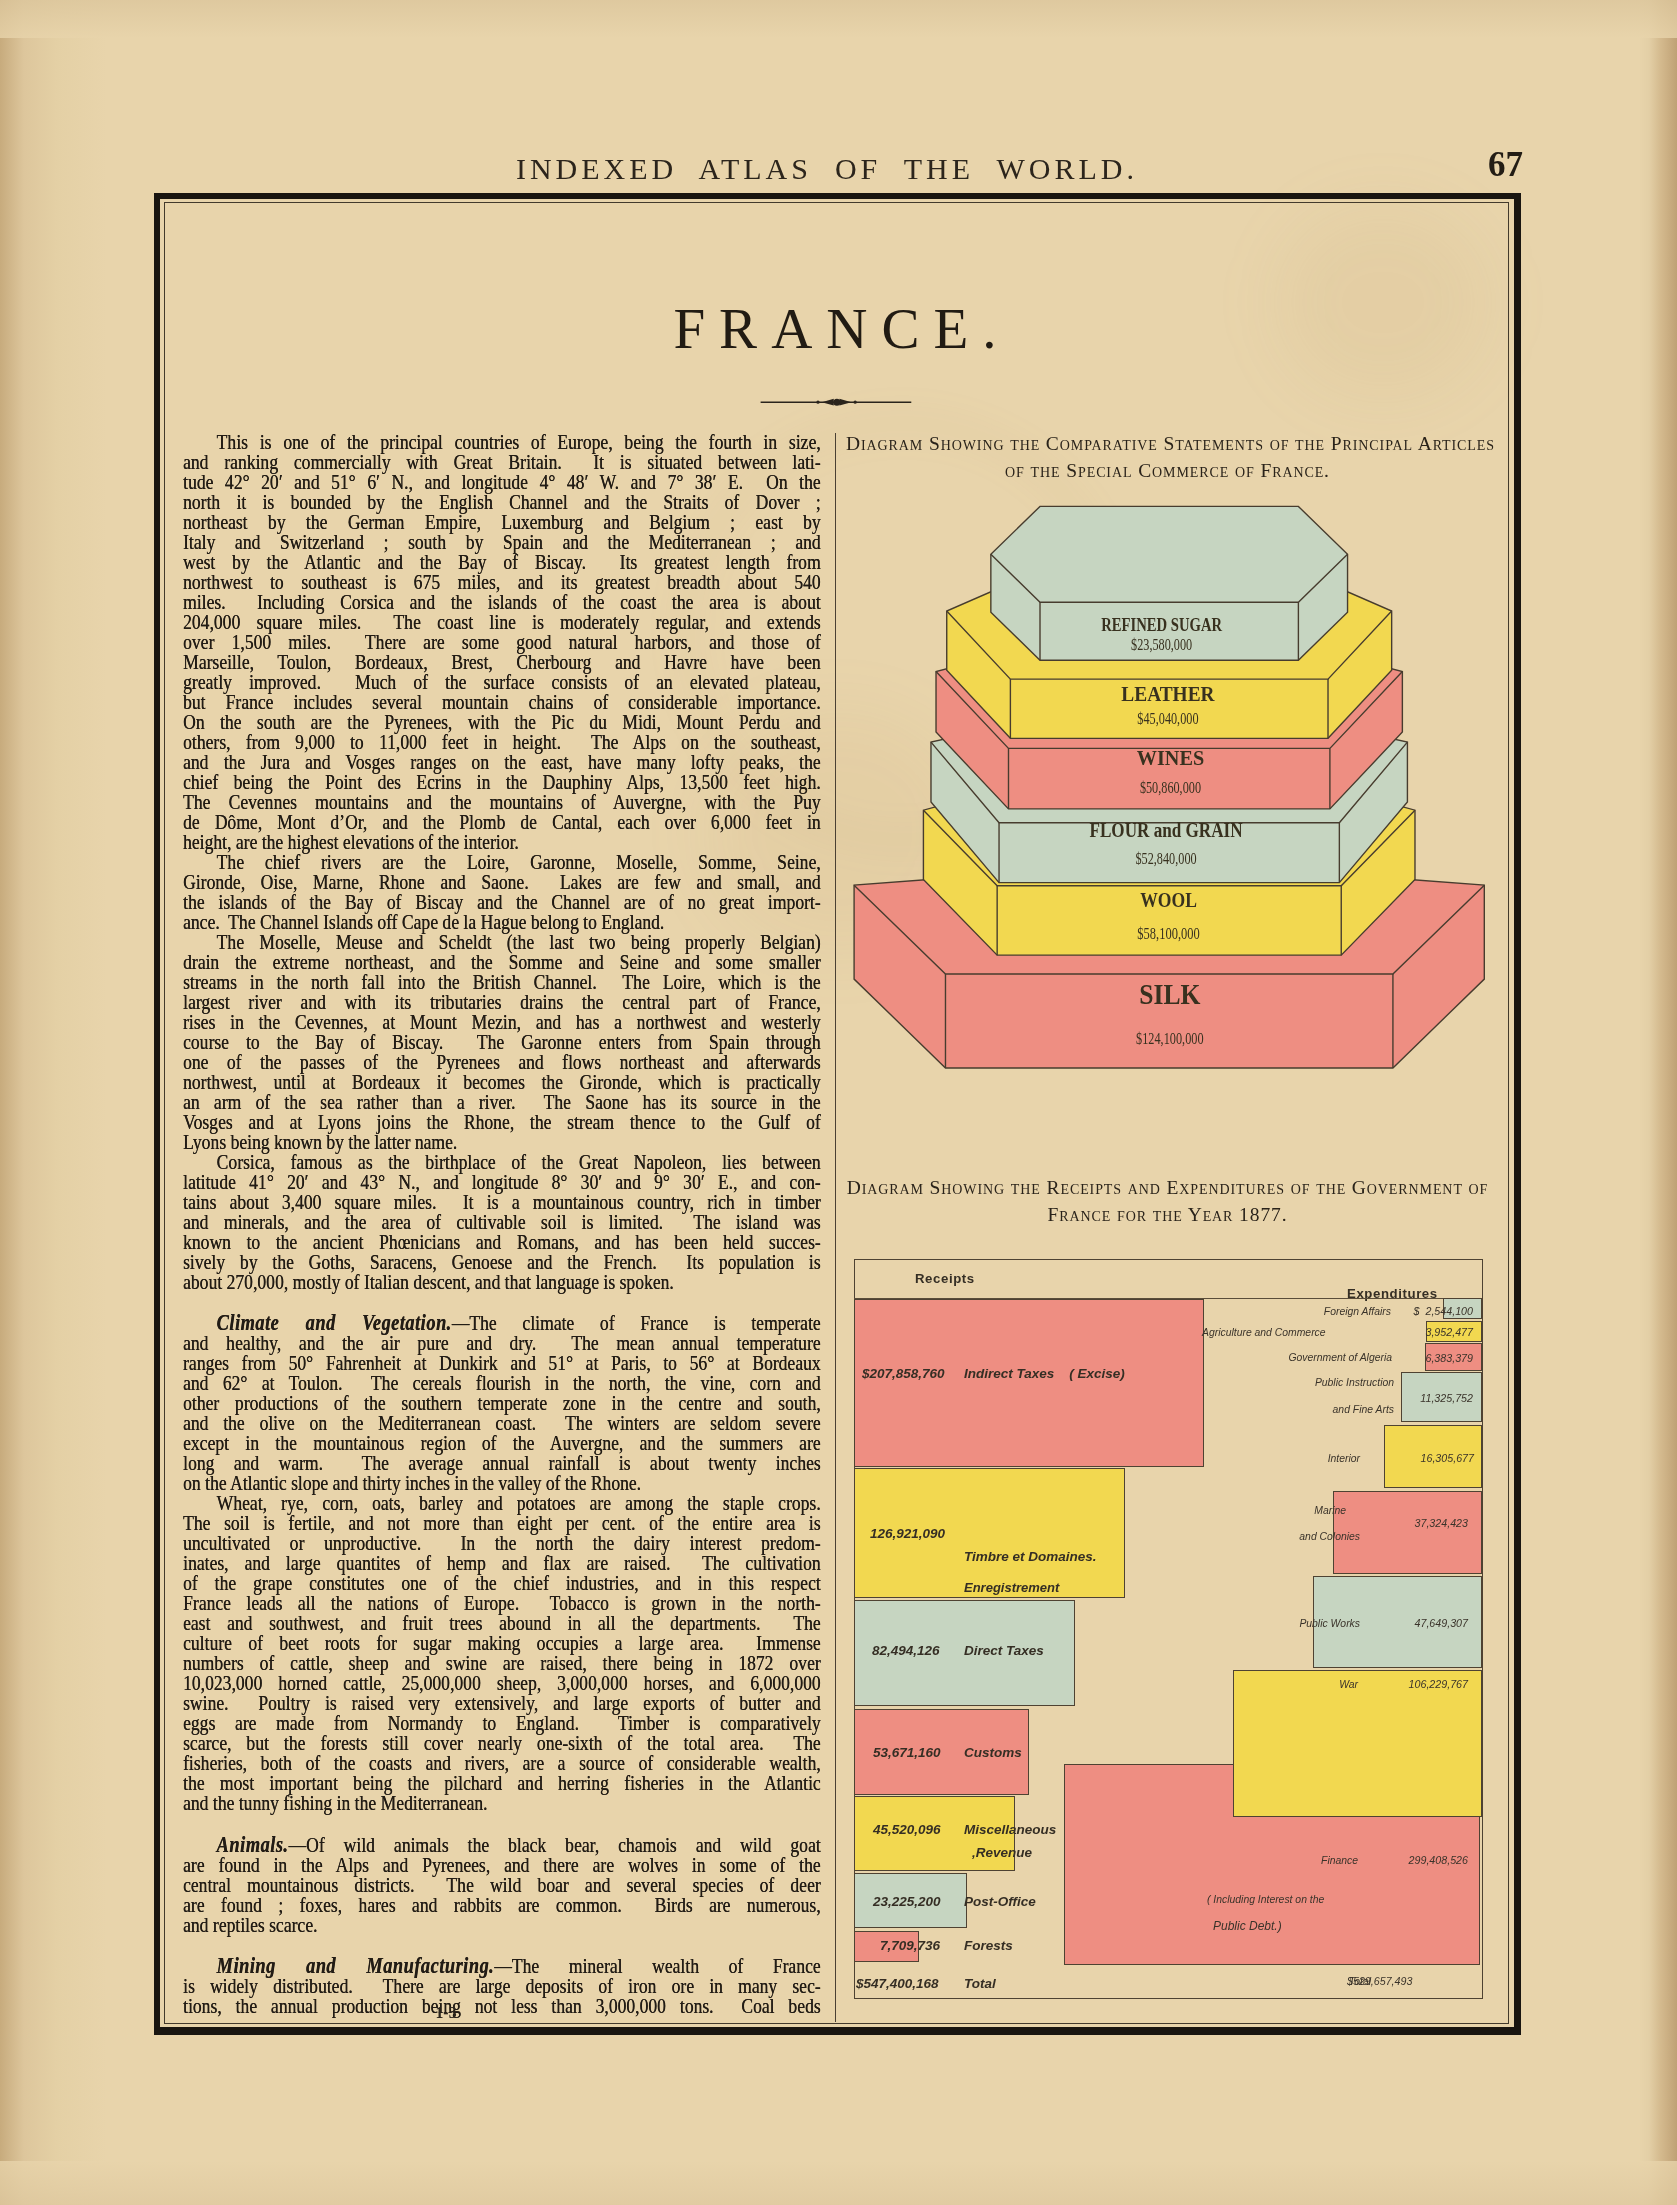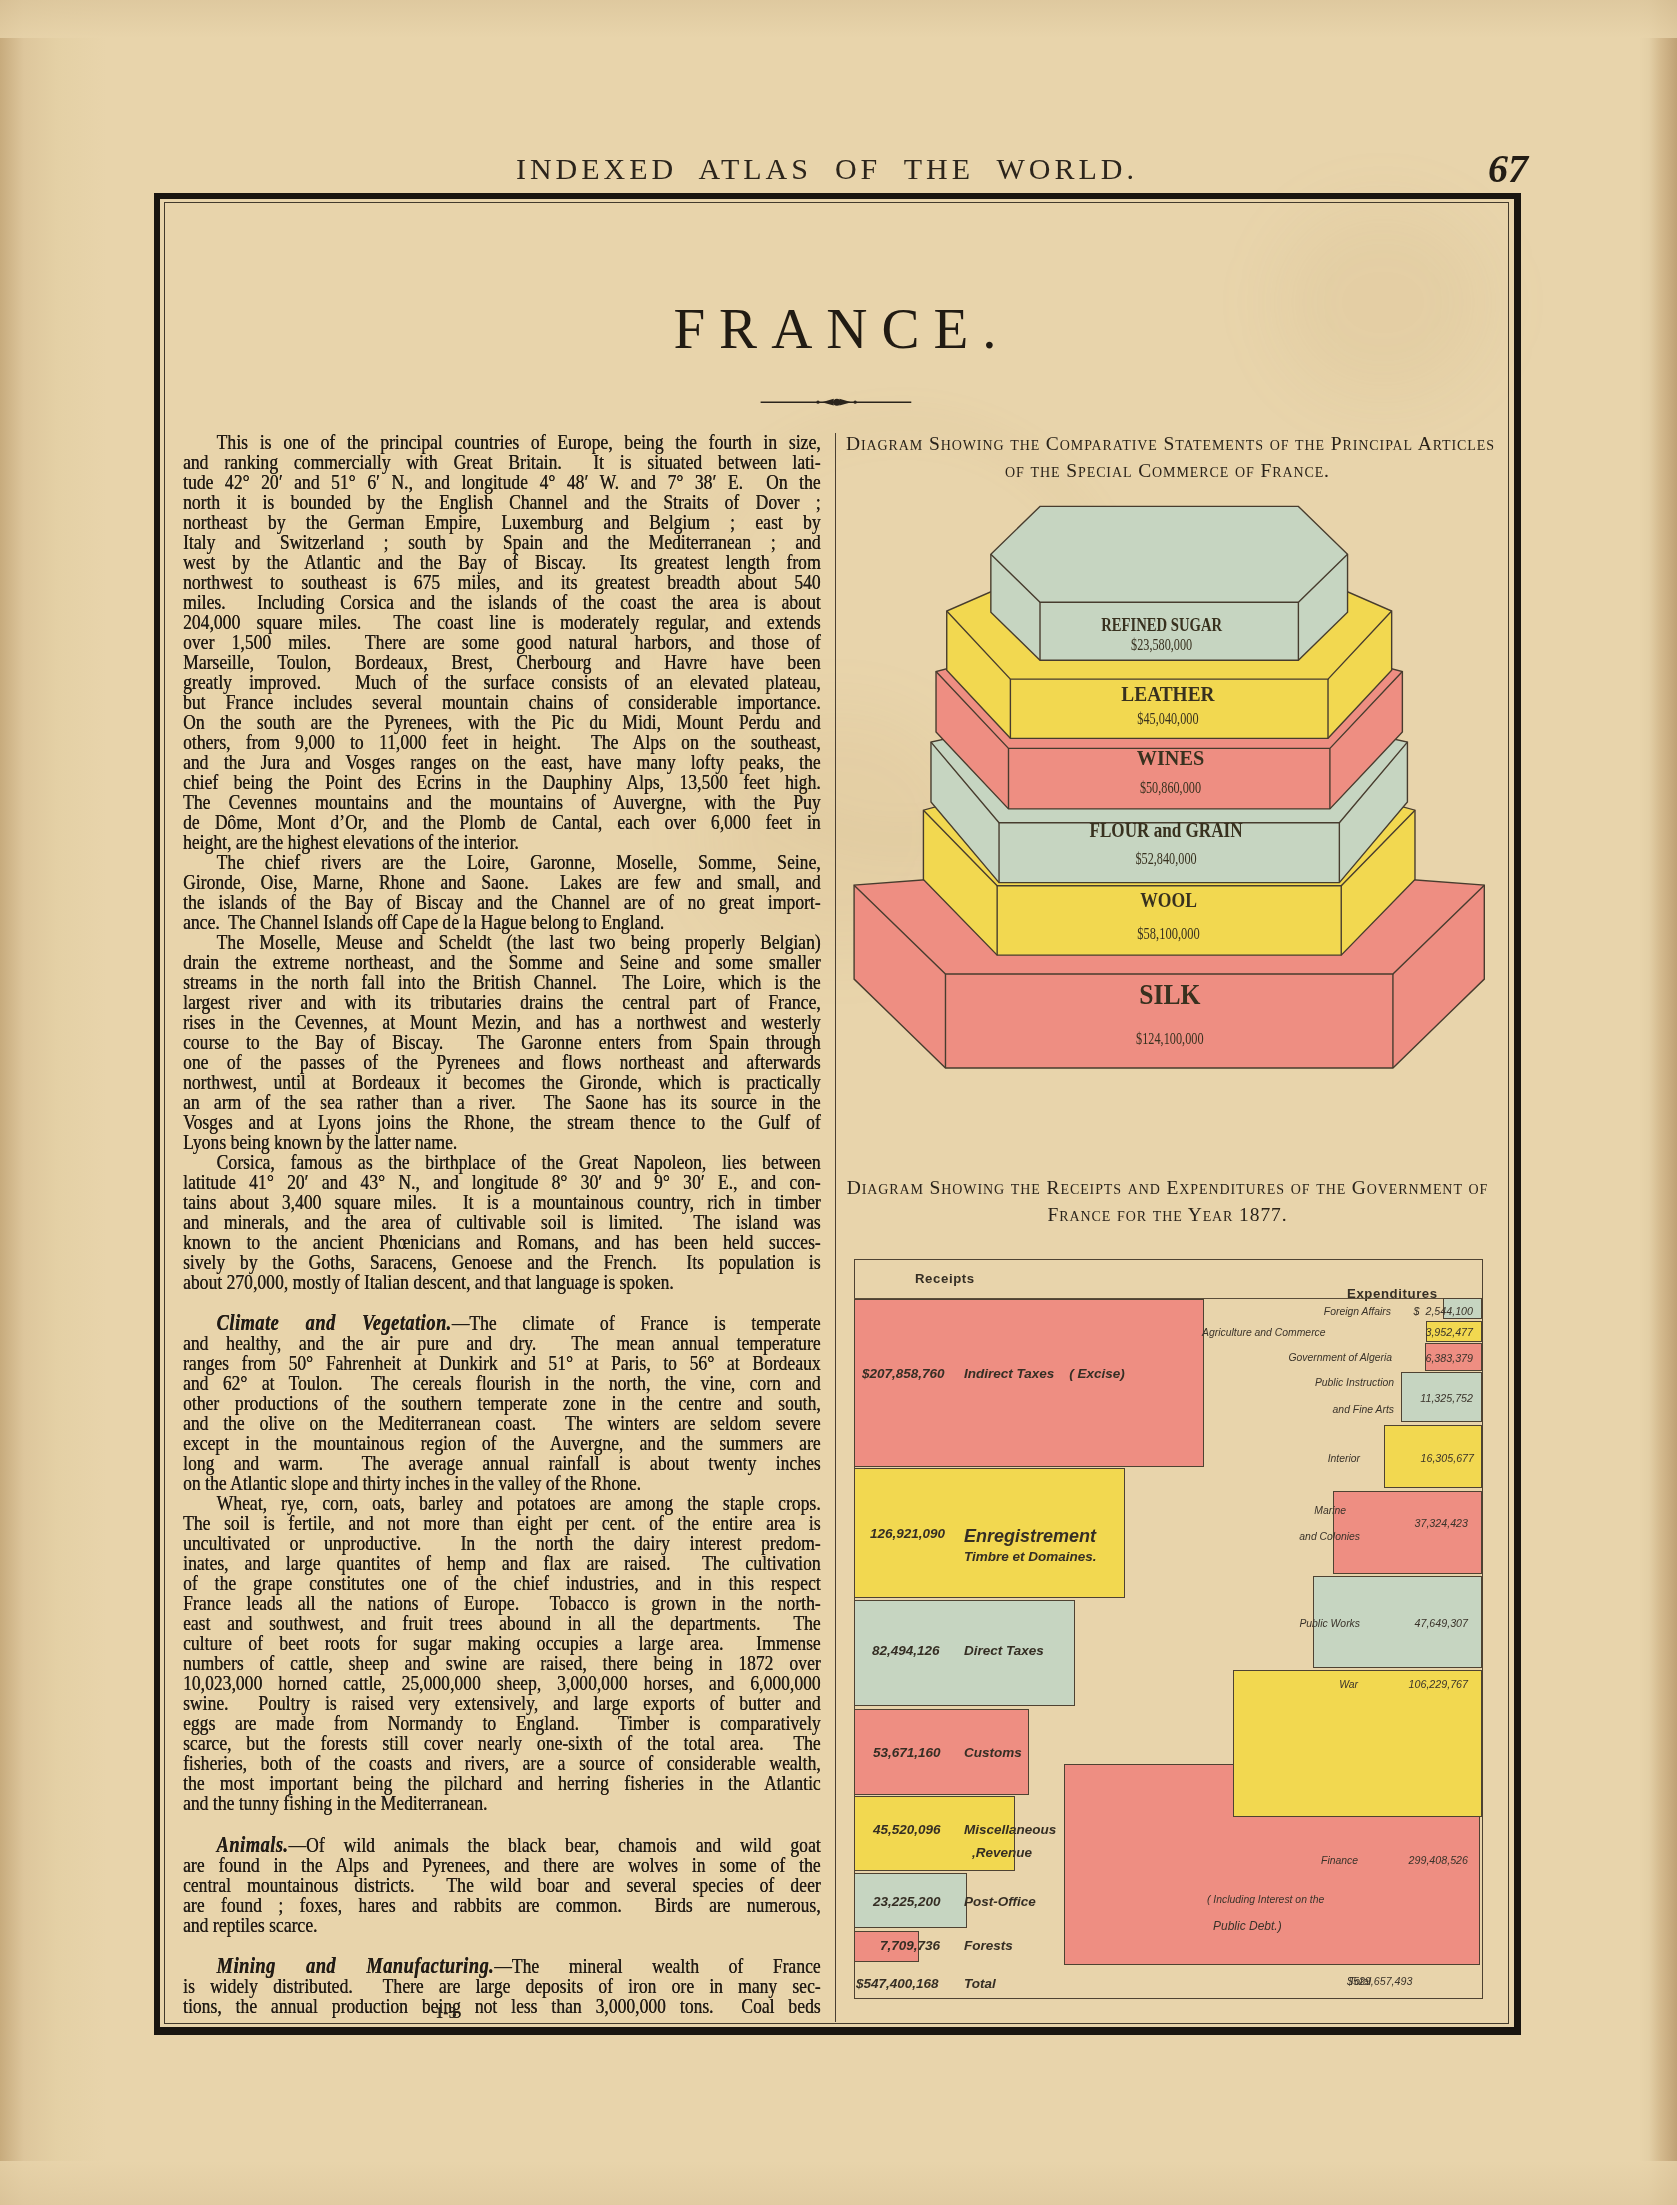--- a/index.html
+++ b/index.html
@@ -9,21 +9,21 @@
   background:linear-gradient(90deg,#c7ab7d 0,#ddc69c 24px,#e4d0a5 57px,#e8d4ab 107px);}
 #rightshade{right:0;top:0;width:38px;height:2205px;
   background:linear-gradient(270deg,#bfa175 0,#d4ba8e 16.4px,#e3cfa6 28px,#e8d4ab 38px);}
 #topshade{left:0;top:0;width:1677px;height:38px;
   background:linear-gradient(180deg,#dcc69c 0,#e8d4ab 38px);opacity:.8;}
 #botshade{left:0;bottom:0;width:1677px;height:44px;
   background:linear-gradient(0deg,#dfc99f 0,#e8d4ab 44px);opacity:.8;}
 .stain{border-radius:50%;}
 #header{left:446px;top:152px;width:762px;text-align:center;
   font-size:30px;letter-spacing:4px;color:#2c251c;}
-#pagenum{left:1488px;top:145px;width:76px;font-size:40px;font-weight:bold;color:#231d15;font-style:italic;}
+#pagenum{left:1488px;top:145px;width:76px;font-size:35px;font-weight:bold;color:#231d15;}
 #frame{left:154px;top:193px;width:1367px;height:1842px;box-sizing:border-box;
   border:6.3px solid #191510;border-right-width:7.6px;border-bottom-width:8.2px;}
 #innerline{left:164px;top:202px;width:1345px;height:1822px;box-sizing:border-box;
   border:1.3px solid #433a2c;}
 #divider{left:835px;top:433px;width:1.3px;height:1589px;background:#4a4033;}
 #title{left:527px;top:296px;width:630px;text-align:center;font-size:57px;
   letter-spacing:14px;color:#211b13;}
 .bodywrap{transform-origin:0 0;}
 .ln{height:20px;line-height:20px;text-align:justify;text-align-last:justify;
   white-space:nowrap;color:#221c15;text-shadow:0.3px 0 0 #221c15;}
@@ -258,21 +258,21 @@
 <div class="abs" style="left:1333px;top:1491px;width:149px;height:83px;background:#ee8e82;box-sizing:border-box;border:1.3px solid #4e4232;"></div>
 
 <div class="abs" style="left:1313px;top:1576px;width:169px;height:92px;background:#c6d5c1;box-sizing:border-box;border:1.3px solid #4e4232;"></div>
 
 <div class="abs chtxt" style="left:862px;top:1366px;font-size:13.5px;">$207,858,760</div>
 
 <div class="abs chtxt" style="left:964px;top:1366px;font-size:13.5px;">Indirect Taxes&nbsp;&nbsp;&nbsp;&nbsp;( Excise)</div>
 
 <div class="abs chtxt" style="left:870px;top:1526px;font-size:13.5px;">126,921,090</div>
 
-<div class="abs chtxt" style="left:964px;top:1526px;font-size:18px;">Enregistrement</div>
+<div class="abs chtxt" style="left:964px;top:1580px;font-size:13px;">Enregistrement</div>
 
 <div class="abs chtxt" style="left:964px;top:1549px;font-size:13.5px;">Timbre et Domaines.</div>
 
 <div class="abs chtxt" style="left:872px;top:1643px;font-size:13.5px;">82,494,126</div>
 
 <div class="abs chtxt" style="left:964px;top:1643px;font-size:13.5px;">Direct Taxes</div>
 
 <div class="abs chtxt" style="left:873px;top:1745px;font-size:13.5px;">53,671,160</div>
 
 <div class="abs chtxt" style="left:964px;top:1745px;font-size:13.5px;">Customs</div>

